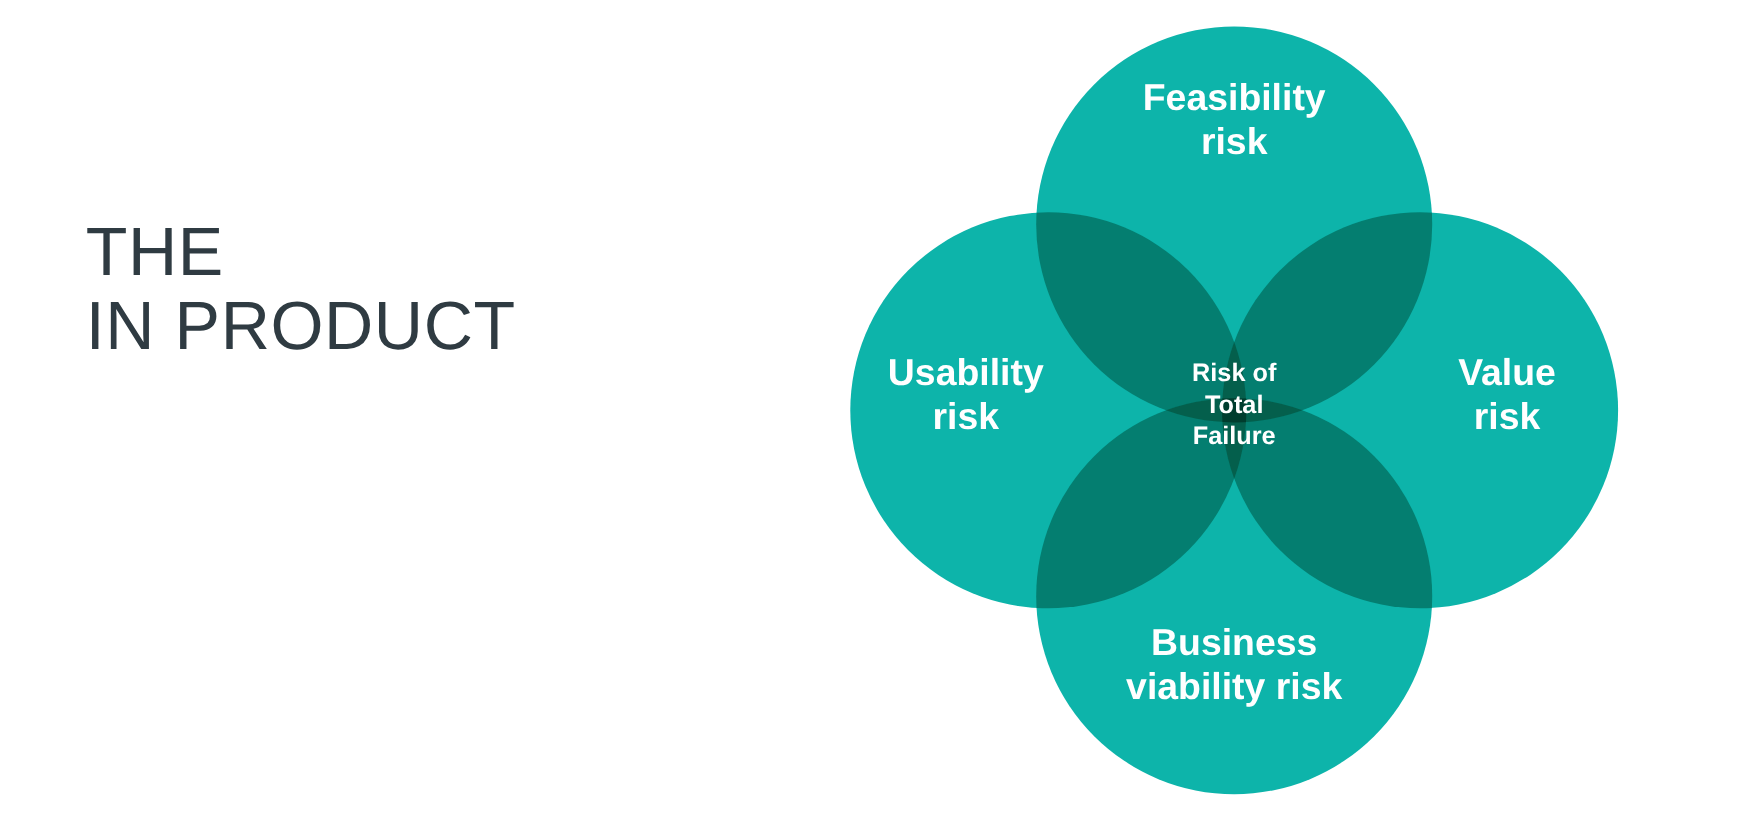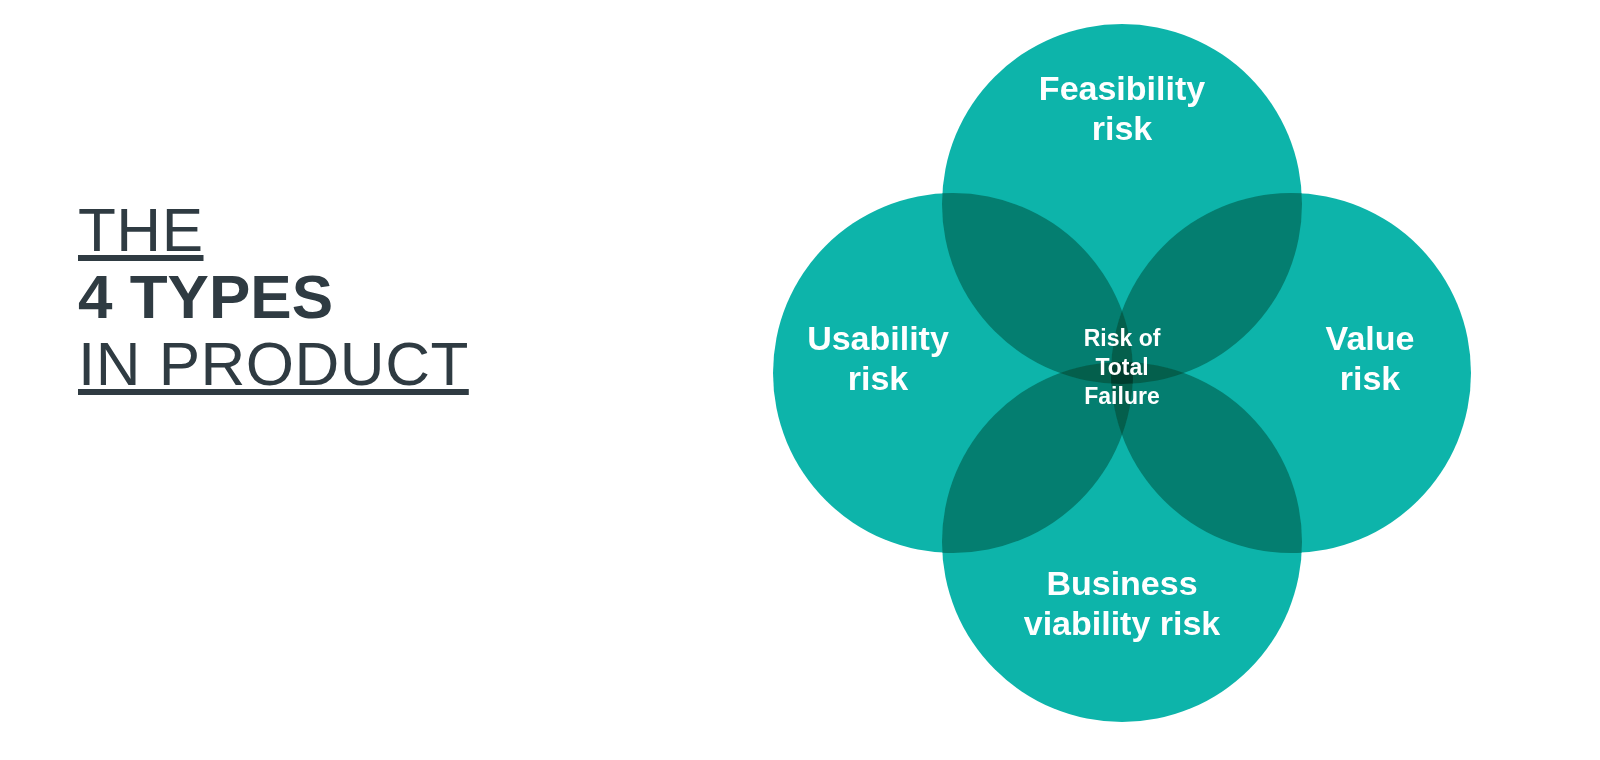--- a/index.html
+++ b/index.html
@@ -30,21 +30,21 @@
     width: 620px;
   }
   .hl-line {
     display: block;
     color: #2F3B42;
     font-size: 62px;
     line-height: 67px;
     letter-spacing: 0.5px;
     white-space: nowrap;
   }
-  .hl-light  { font-weight: 400; text-decoration: underline; }
+  .hl-light  { font-weight: 400; }
   .hl-bold   { font-weight: 700; letter-spacing: 0px; }
 
   
   #venn-wrap {
     position: absolute;
     left: 760px;
     top: 0px;
     width: 760px;
     height: 592px;
   }
@@ -62,21 +62,20 @@
   .venn-label-outer { font-size: 34px; }
   .venn-label-center { font-size: 23px; }
 </style>
 </head>
 <body>
 
 <div id="page">
 
   <div id="headline">
     <span class="hl-line hl-light">THE</span>
-    <span class="hl-line hl-bold">4 TYPES</span>
     <span class="hl-line hl-light">IN PRODUCT</span>
   </div>
 
   <div id="venn-wrap">
     <svg id="venn-svg" viewBox="0 0 760 760" xmlns="http://www.w3.org/2000/svg">
       <defs>
 
         <circle id="c-top" cx="362" cy="204" r="180"></circle>
         <circle id="c-left" cx="193" cy="373" r="180"></circle>
         <circle id="c-right" cx="531" cy="373" r="180"></circle>

